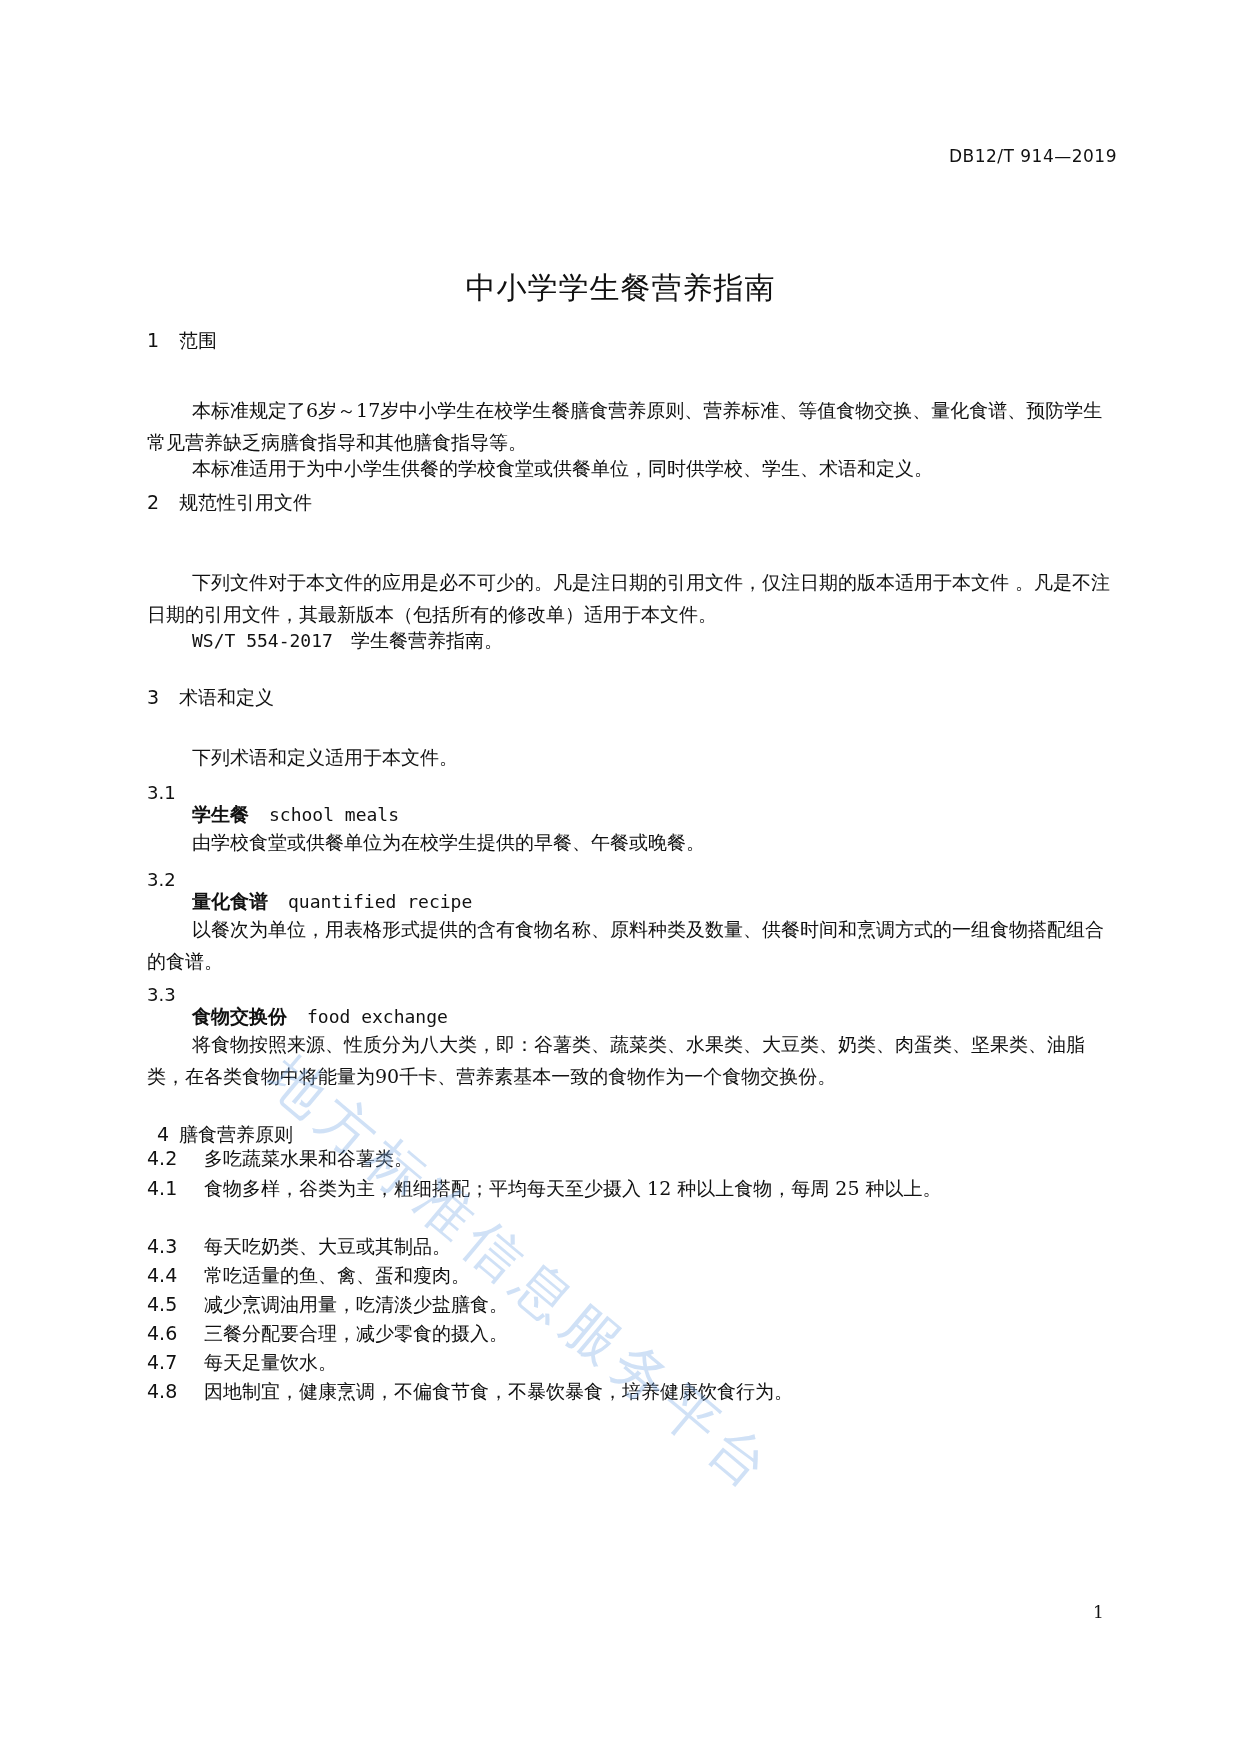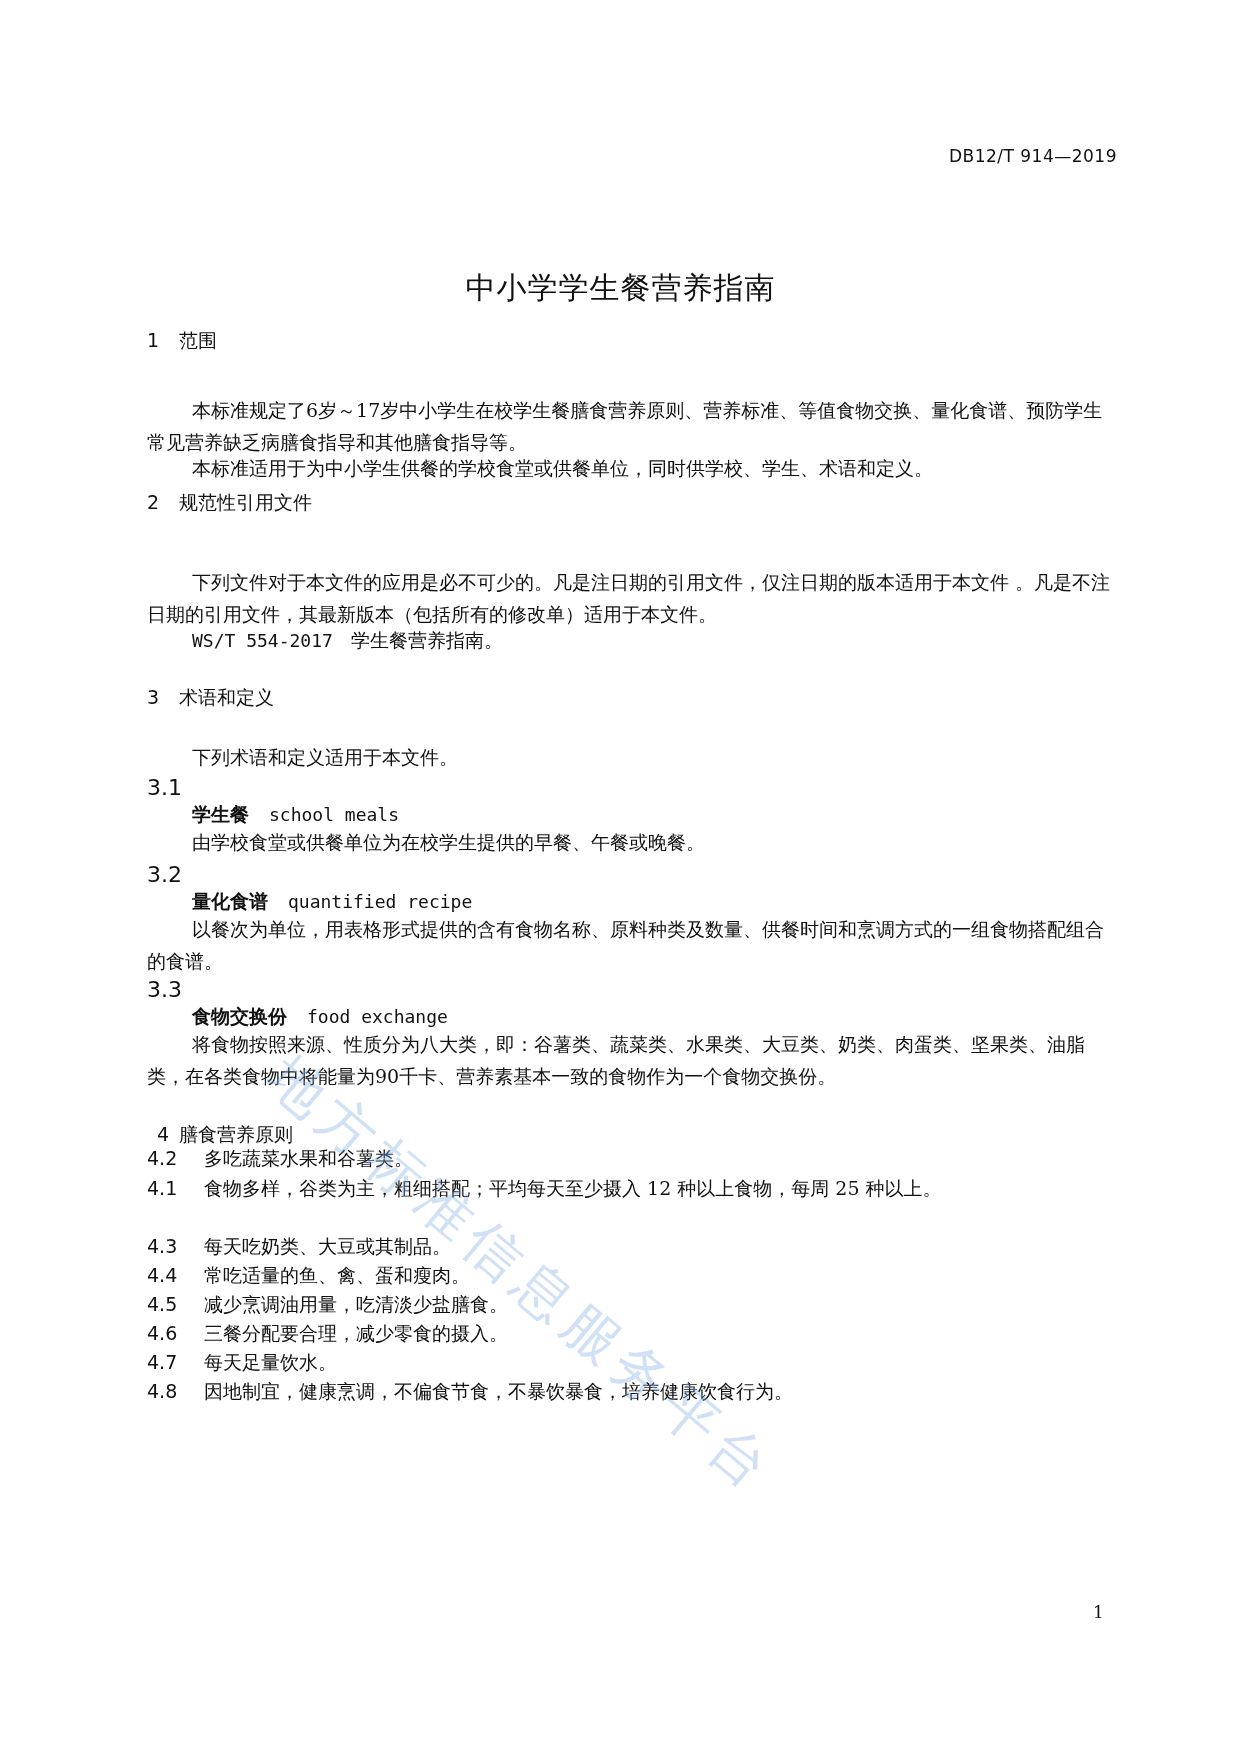--- a/index.html
+++ b/index.html
@@ -8,21 +8,21 @@
   .doc-code { position: absolute; top: 146px; right: 124px; font-family: "DejaVu Sans", sans-serif;
               font-size: 17px; letter-spacing: 0.5px; }
   .title { position: absolute; top: 268px; left: 0; width: 100%; text-align: center;
            font-family: "DejaVu Sans", sans-serif; font-size: 30px; letter-spacing: 1px; }
   .abs { position: absolute; left: 147px; }
   .h { font-family: "DejaVu Sans", sans-serif; font-size: 19px; }
   .h .num { display: inline-block; width: 32px; }
   .p { font-size: 19px; line-height: 32px; width: 968px; }
   .indent { text-indent: 45px; }
   .pad { padding-left: 45px; }
-  .sub { font-family: "DejaVu Sans", sans-serif; font-size: 22px; }
+  .sub { font-family: "DejaVu Sans", sans-serif; font-size: 18px; margin-top: 7px; }
   .term { font-family: "DejaVu Sans", sans-serif; font-size: 19px; padding-left: 45px; }
   .term .zh { font-weight: bold; }
   .term .en { font-family: "DejaVu Sans Mono", monospace; font-size: 18px; margin-left: 20px; }
   .mono { font-family: "DejaVu Sans Mono", monospace; font-size: 18px; }
   .item { font-size: 19px; }
   .item .inum { font-family: "DejaVu Sans", sans-serif; display: inline-block; width: 57px; }
   .page-num { position: absolute; top: 1602px; left: 1093px; font-size: 17px; }
   .watermark { position: absolute; left: 300px; top: 1040px; transform: rotate(40deg); transform-origin: left top;
                font-family: "DejaVu Sans", sans-serif; font-size: 56px; color: rgba(120,170,230,0.35);
                letter-spacing: 8px; white-space: nowrap; pointer-events: none; }

